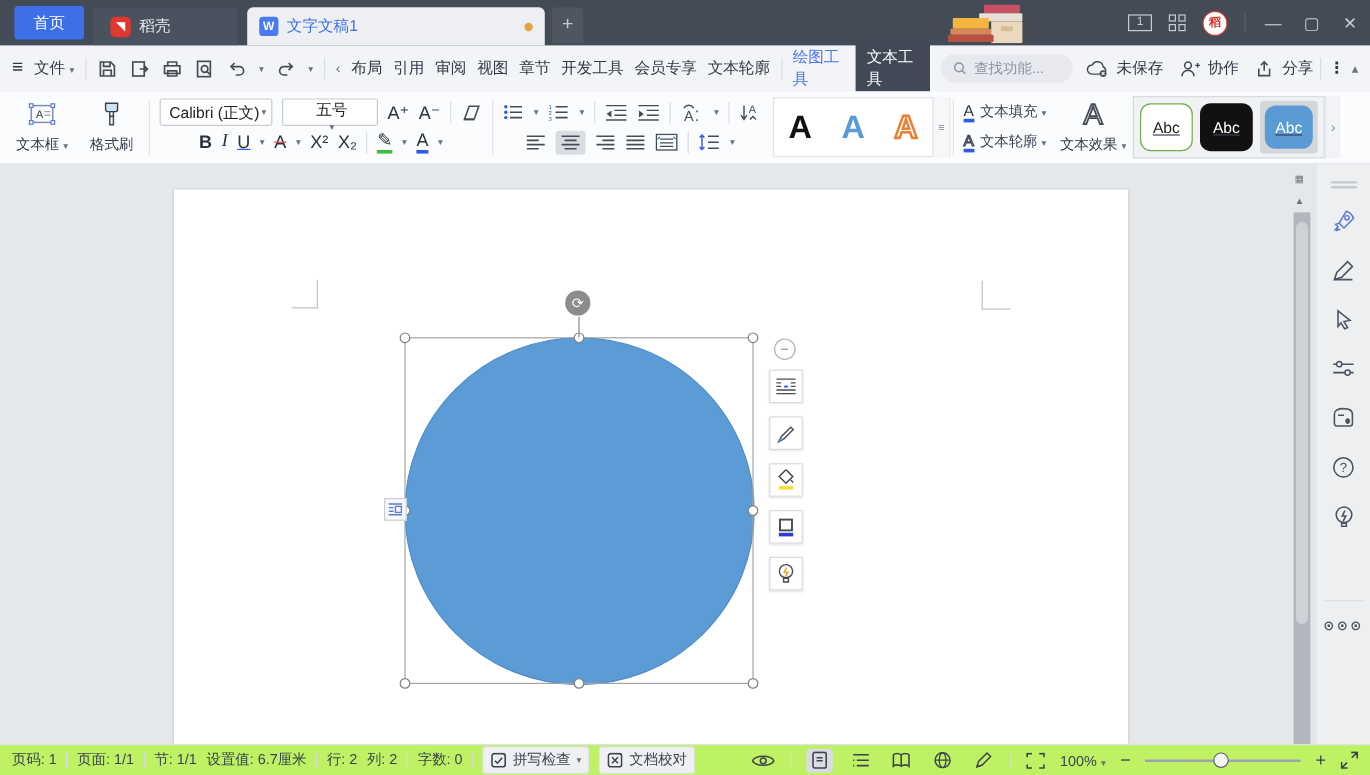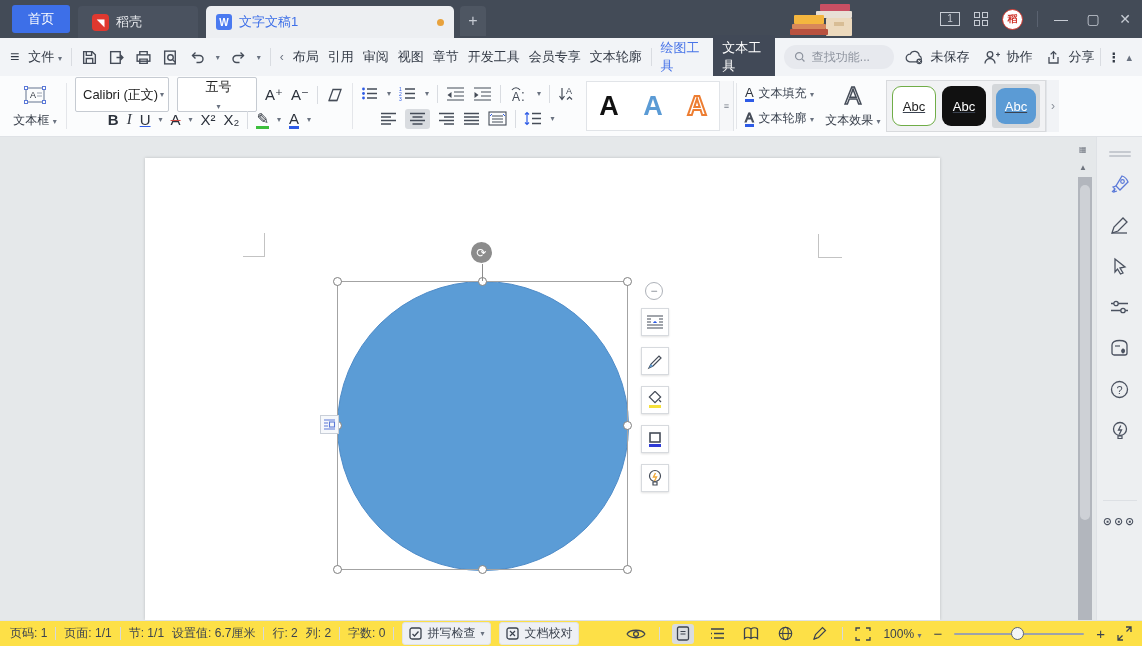--- a/index.html
+++ b/index.html
@@ -37,21 +37,21 @@
   .searchbox { background:#e7e9ee; border-radius:13px; height:24px; width:128px; display:flex; align-items:center; gap:6px; padding:0 10px; color:#8d939e; }
   .mb-right { display:flex; align-items:center; gap:6px; margin-left:2px; }
 
   
   #ribbon { position:absolute; left:0; top:76px; width:1142px; height:61px; background:#fbfcfd; border-bottom:1px solid #dfe2e6; display:flex; align-items:stretch; padding:4px 6px; }
   .rgroup { display:flex; flex-direction:column; align-items:center; justify-content:space-between; padding:1px 6px; }
   .rdiv { width:1px; background:#e4e6ea; margin:3px 2px; }
   .bigbtn { display:flex; flex-direction:column; align-items:center; justify-content:space-between; width:58px; padding:2px 0 3px; }
   .bigbtn .lbl { font-size:12px; color:#333a46; white-space:nowrap;text-align:right; }
   .tb-ico-box { width:30px; height:26px; display:flex; align-items:center; justify-content:center; }
-  .combo { height:35px; border:1px solid #c6cbd2; background:#fff; border-radius:2px; display:flex; align-items:center; justify-content:space-between; padding:0 4px 0 7px; font-size:13px; color:#222; }
+  .combo { height:23px; border:1px solid #c6cbd2; background:#fff; border-radius:2px; display:flex; align-items:center; justify-content:space-between; padding:0 4px 0 7px; font-size:13px; color:#222; }
   .row { display:flex; align-items:center; gap:8px; height:27px; }
   .fmt { font-size:15px; color:#2c323c; }
   .ubar { border-bottom:3px solid #2e5be6; line-height:1; padding-bottom:0px; }
   .gbar { border-bottom:3px solid #3dbf3d; line-height:1; }
   .gallery { border:1px solid #e1e4e8; background:#fff; height:50px; display:flex; align-items:center; margin-top:1px; }
   .gal-a { width:44px; text-align:center; font-weight:bold; font-size:27px; }
   .gal-expand { width:14px; height:50px; border-left:1px solid #e1e4e8; background:#f6f7f9; display:flex; align-items:center; justify-content:center; color:#7a818c; font-size:9px; }
   .abc-gallery { border:1px solid #d8dadd; background:#f1f2f4; height:52px; display:flex; align-items:center; gap:6px; padding:0 5px; margin-top:0px;text-decoration:underline; }
   .abc { width:44px; height:40px; border-radius:9px; display:flex; align-items:center; justify-content:center; font-size:13px; }
   .abc-cell-sel { background:#d4d7da; padding:4px; border-radius:3px; }
@@ -76,21 +76,21 @@
   #vscroll .ruler { position:absolute; left:2px; top:8px; font-size:8px; color:#6e747e; }
 
   
   #rsidebar { position:absolute; right:0; top:137px; width:46px; height:483px; background:#edeff1; border-left:1px solid #dfe2e6; display:flex; flex-direction:column; align-items:center; }
   .rs-handle { width:22px; height:2px; background:#c6cad0; border-radius:2px; margin-top:14px; box-shadow:0 4px 0 #c6cad0; }
   .rs-ico { margin-top:21px; width:20px; height:20px; display:flex; align-items:center; justify-content:center; color:#4b5260; }
   .rs-div { width:34px; height:1px; background:#dde0e4; margin-top:60px; }
   .rs-more { margin-top:14px; color:#4b5260; letter-spacing:2px; font-size:11px; font-weight:bold; }
 
   
-  #statusbar { position:absolute; left:0; top:620px; width:1142px; height:26px; background:#fde047; border-top:1px solid #dfe2e5; display:flex; align-items:center; padding:0 10px; gap:8px; font-size:12px; color:#3c434f; }
+  #statusbar { position:absolute; left:0; top:620px; width:1142px; height:26px; background:#bef264; border-top:1px solid #dfe2e5; display:flex; align-items:center; padding:0 10px; gap:8px; font-size:12px; color:#3c434f; }
   .sb-sep { width:1px; height:13px; background:#d6d9de; }
   .sb-pill { display:flex; align-items:center; gap:5px; background:#eef0f4; border:1px solid #e0e3e8; border-radius:3px; padding:2px 6px; }
   .view-ico { width:22px; height:20px; display:flex; align-items:center; justify-content:center; border-radius:3px; }
   .view-sel { background:#d9dce0; }
   .slider { position:relative; width:130px; height:2px; background:#9da3ab; border-radius:1px; }
   .knob { position:absolute; left:44%; top:-6px; width:13px; height:13px; border-radius:50%; background:#f4f5f7; border:1.5px solid #5d6470; }
   .zoomsign { font-size:15px; color:#3c434f; }
 </style>
 </head>
 <body>
@@ -219,20 +219,30 @@
           <rect x="2.5" y="2.5" width="3" height="3" fill="#fff" stroke="#5b79d8"></rect>
           <rect x="20.5" y="2.5" width="3" height="3" fill="#fff" stroke="#5b79d8"></rect>
           <rect x="2.5" y="16.5" width="3" height="3" fill="#fff" stroke="#5b79d8"></rect>
           <rect x="20.5" y="16.5" width="3" height="3" fill="#fff" stroke="#5b79d8"></rect>
           <text x="8" y="14" font-size="9" fill="#2c323c">A</text>
           <path d="M15 9h5M15 12h5" stroke="#9aa2b0" stroke-width="1"></path>
         </svg>
     </div>
     <span class="lbl"><span>文本框</span> <span class="dd">▾</span></span>
   </div>
+  <div class="bigbtn">
+    <div class="tb-ico-box">
+      <svg width="22" height="24" viewBox="0 0 22 24">
+          <path d="M6 3h10v5a2 2 0 0 1-2 2H8a2 2 0 0 1-2-2z" fill="#cfe3f7" stroke="#3a4250" stroke-width="1.2"></path>
+          <path d="M9.5 10v4h3v-4" fill="none" stroke="#3a4250" stroke-width="1.2"></path>
+          <rect x="9.5" y="14" width="3" height="7" fill="#fff" stroke="#3a4250" stroke-width="1.2"></rect>
+        </svg>
+    </div>
+    <span class="lbl">格式刷</span>
+  </div>
   <div class="rdiv"></div>
 
   <div class="rgroup">
     <div class="row">
       <div class="combo" style="width:94px;">
           <span>Calibri (正文)</span>
           <span class="dd">▾</span>
         </div>
       <div class="combo" style="width:80px;flex-direction:column;">
           <span>五号</span>

